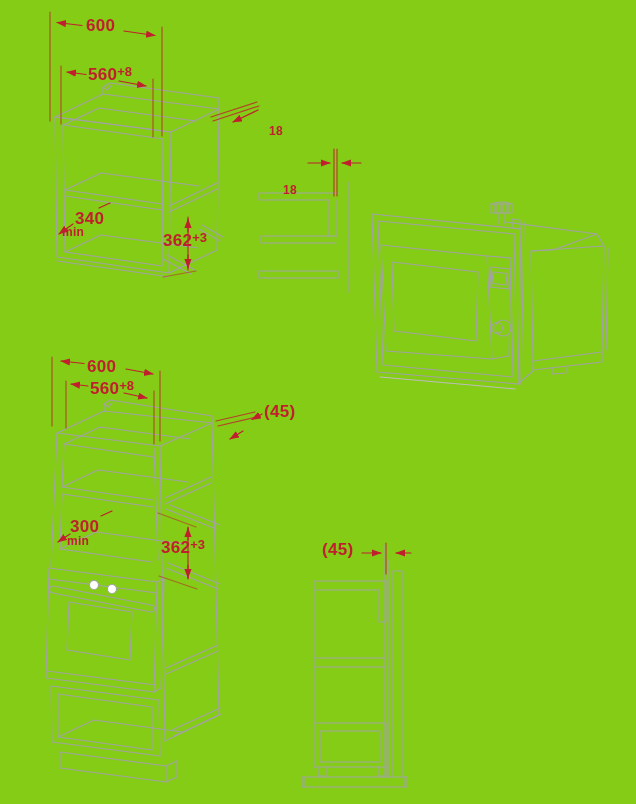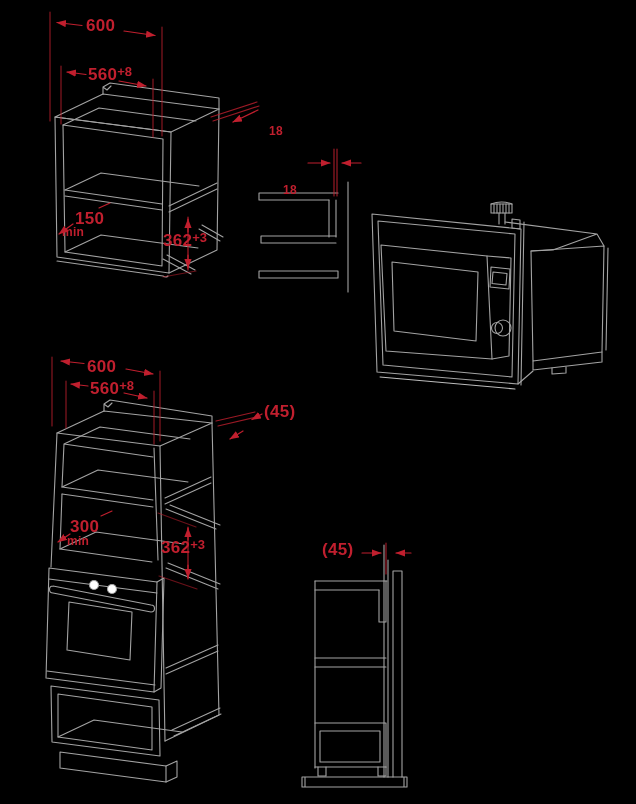--- a/index.html
+++ b/index.html
@@ -1,20 +1,20 @@
 <!DOCTYPE html>
 <html><head>
 <meta charset="utf-8">
 <style>
   html,body { margin:0; padding:0; background:#ffffff; }
   .canvas {
     position: relative;
     width: 636px;
     height: 804px;
-    background: #000000;
+    background: #84cc16;
     font-family: "Liberation Sans", "DejaVu Sans", sans-serif;
     overflow: hidden;
   }
   .art { position:absolute; left:0; top:0; }
   .dim {
     position: absolute;
     color: #c01f2e;
     font-weight: 700;
     font-size: 17px;
     letter-spacing: 0.3px;
@@ -181,21 +181,21 @@
 
   <div class="dim" style="left:86px; top:17px;">600</div>
 
   <div class="dim" style="left:88px; top:65px;"><span>560</span><span class="sup">+8</span></div>
 
   <div class="dim small" style="left:269px; top:94px;">18</div>
 
   <div class="dim small" style="left:283px; top:153px;">18</div>
 
   <div class="dim small" style="left:62px; top:195px;">min</div>
-  <div class="dim" style="left:75px; top:210px;">150</div>
+  <div class="dim" style="left:75px; top:210px;">340</div>
 
   <div class="dim" style="left:163px; top:231px;"><span>362</span><span class="sup">+3</span></div>
 
   <div class="dim" style="left:87px; top:358px;">600</div>
 
   <div class="dim" style="left:90px; top:379px;"><span>560</span><span class="sup">+8</span></div>
 
   <div class="dim" style="left:264px; top:403px;">(45)</div>
 
   <div class="dim small" style="left:67px; top:504px;">min</div>

